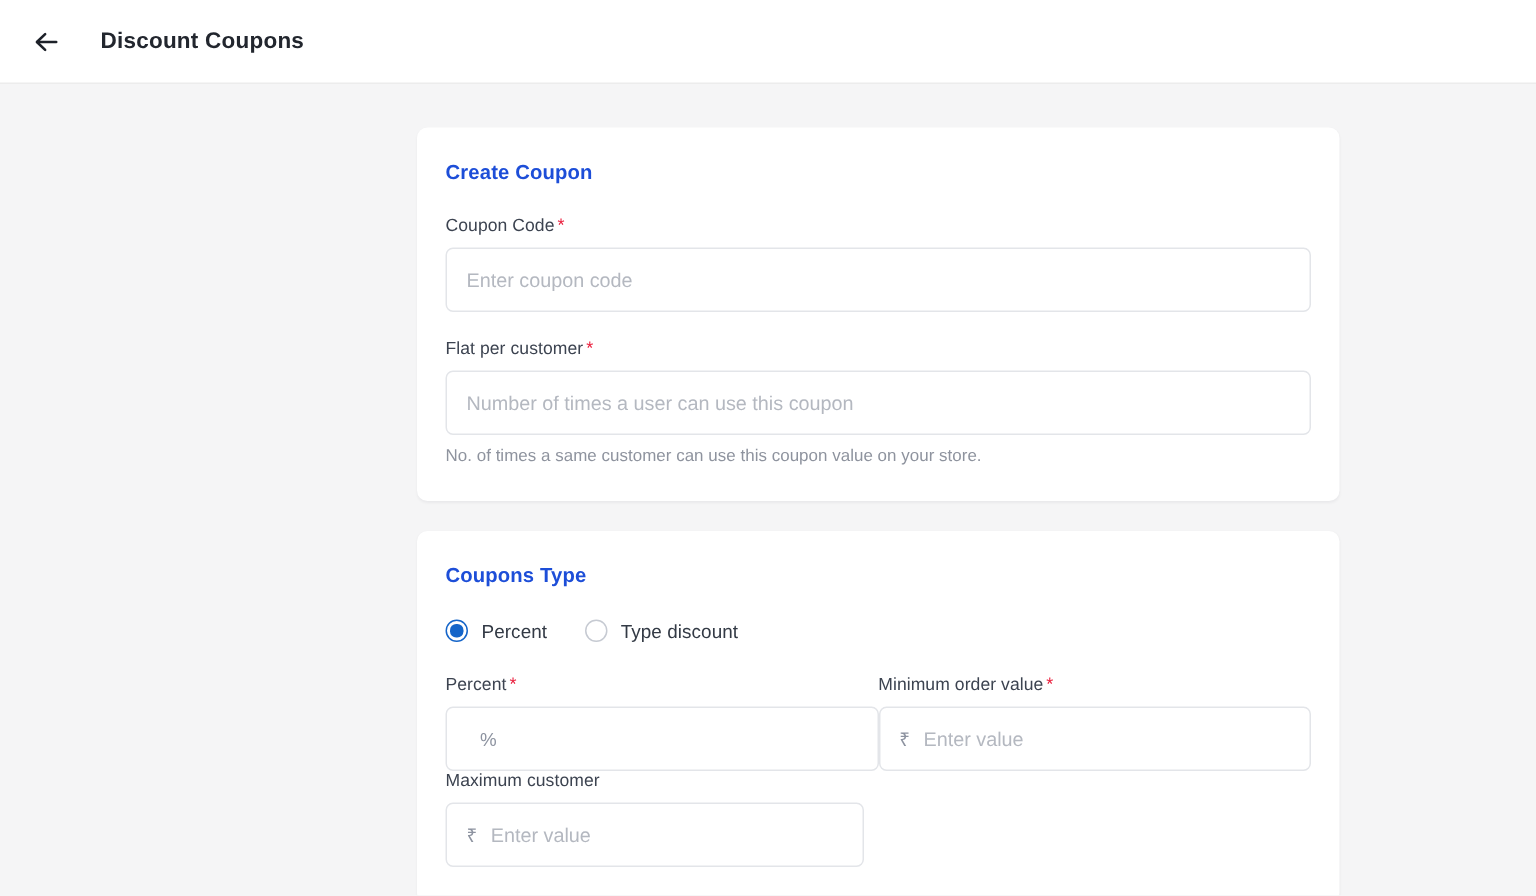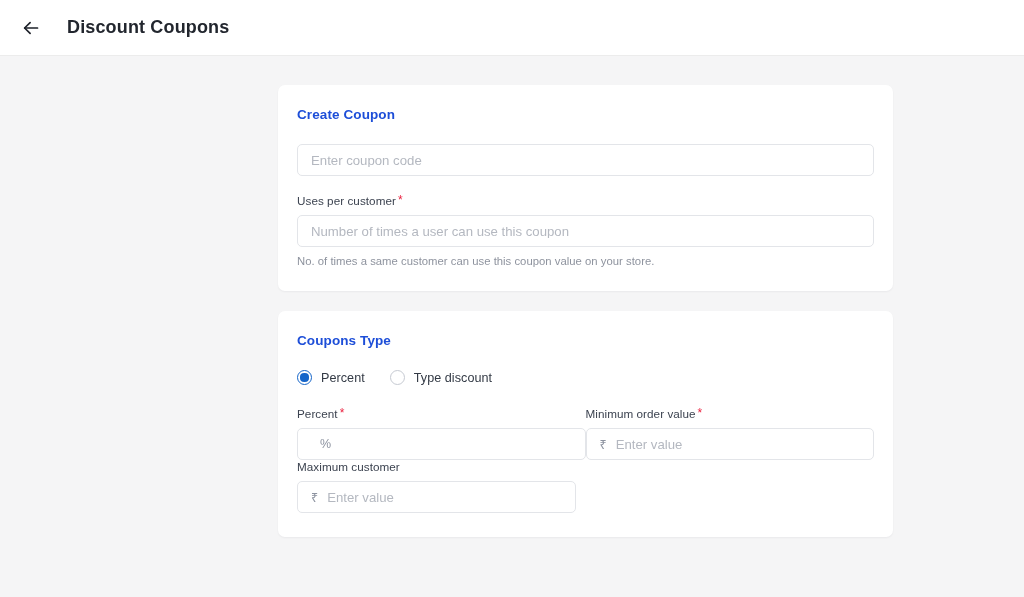--- a/index.html
+++ b/index.html
@@ -35,21 +35,21 @@
     justify-content: center;
     border: none;
     background: transparent;
     cursor: pointer;
     border-radius: 50%;
     flex: 0 0 auto;
   }
   .back-btn svg { display: block; }
 
   .page-title {
-    font-size: 18px;
+    font-size: 15px;
     font-weight: 600;
     letter-spacing: 0.15px;
     color: #22262e;
     margin-left: 19px;
   }
 
   
   .page-body {
     height: 541px;
     overflow: hidden;
@@ -94,21 +94,21 @@
     font-size: 12px;
     margin-left: 2px;
     vertical-align: top;
     line-height: 1;
   }
 
   .input-wrap {
     position: relative;
     display: flex;
     align-items: center;
-    height: 32px;
+    height: 43px;
     border: 1px solid #e3e5e9;
     border-radius: 5px;
     background: #ffffff;
     padding: 8px 13px;
   }
 
   .input-wrap input {
     flex: 1 1 auto;
     height: 100%;
     border: none;
@@ -203,28 +203,31 @@
   <div class="page-title">Discount Coupons</div>
 </div>
 
 <div class="page-body">
   <div class="content-col">
 
     <section class="card">
       <h2 class="card-title">Create Coupon</h2>
 
       <div class="field">
+        <label class="field-label">
+          <span>Coupon Code</span><span class="req">*</span>
+        </label>
         <div class="input-wrap">
           <input type="text" placeholder="Enter coupon code" value="" style="">
         </div>
       </div>
 
       <div class="field">
         <label class="field-label">
-          <span>Uses per customer</span><span class="req">*</span>
+          <span>Flat per customer</span><span class="req">*</span>
         </label>
         <div class="input-wrap">
           <input type="text" placeholder="Number of times a user can use this coupon" style="">
         </div>
         <div class="help-text">No. of times a same customer can use this coupon value on your store.</div>
       </div>
     </section>
 
     <section class="card">
       <h2 class="card-title">Coupons Type</h2>

